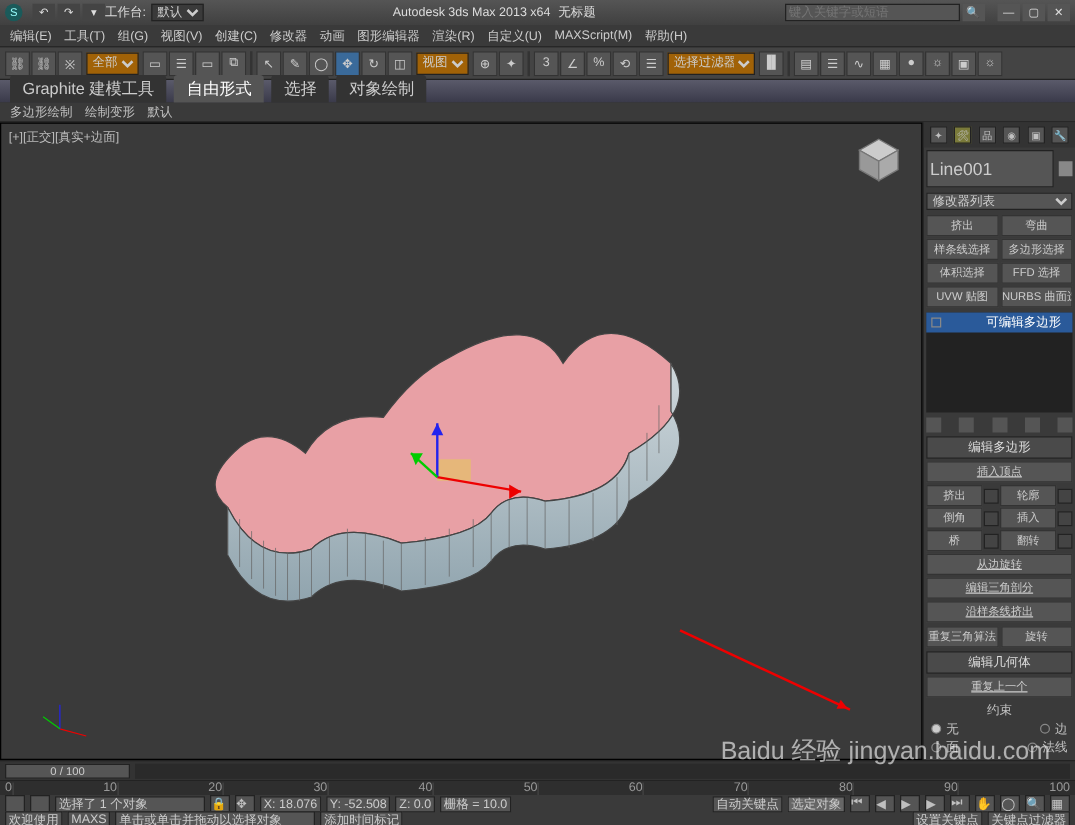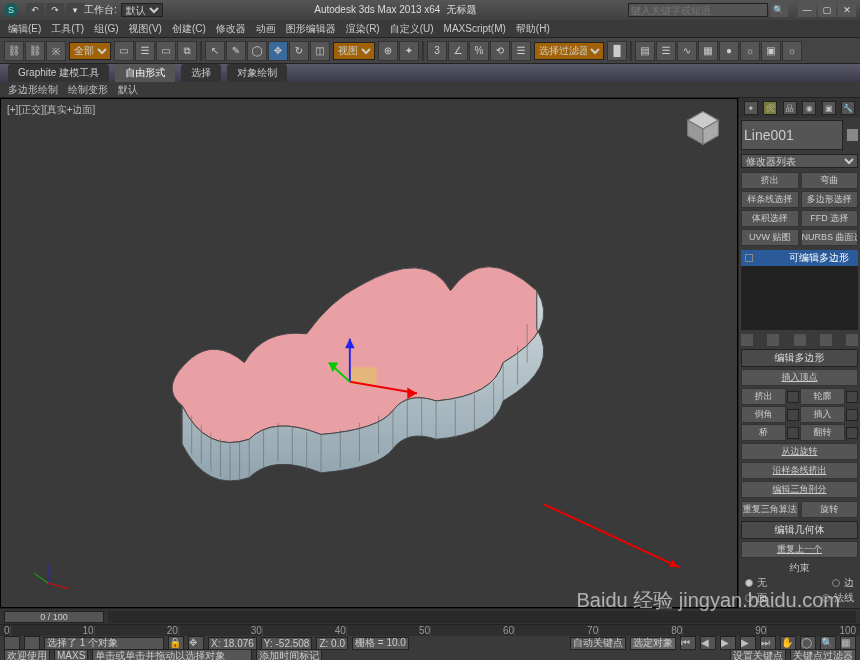--- a/index.html
+++ b/index.html
@@ -13,21 +13,21 @@
 .titlebar input { background:#555; border:1px solid #222; color:#aaa; font-size:10px; width:140px; height:14px; padding:0 2px;}
 .titlebar .winbtn { width:18px; height:14px; background:#555; margin-left:2px; display:flex; align-items:center; justify-content:center; color:#ddd; font-size:9px; cursor:pointer;}
 .menubar { height:18px; background:#3a3a3a; display:flex; align-items:center; padding:0 4px; gap:2px; border-bottom:1px solid #222;}
 .menubar span { padding:1px 4px; font-size:10px; color:#ccc; cursor:default;}
 .toolbar { height:26px; background:#444; display:flex; align-items:center; padding:0 4px; gap:1px; border-bottom:1px solid #222;}
 .toolbar .tbtn { width:20px; height:20px; background:#555; border:1px solid #333; display:flex; align-items:center; justify-content:center; font-size:10px; color:#ccc; cursor:pointer;}
 .toolbar .tbtn.active{ background:#3a6a9a;}
 .toolbar select { background:#a16207; color:#ccc; border:1px solid #222; font-size:10px; height:18px; margin:0 2px;}
 .toolbar .sep{ width:2px; height:20px; background:#333; margin:0 2px;}
 .ribbon { height:18px; background:linear-gradient(#5a5a6a,#3a3a4a); display:flex; align-items:flex-end; padding:0 8px; gap:6px;}
-.ribbon .tab{ padding:2px 10px; font-size:10px; color:#ccc; background:#333; border-radius:3px 3px 0 0; cursor:pointer;}
+.ribbon .tab{ padding:2px 10px; font-size:13px; color:#ccc; background:#333; border-radius:3px 3px 0 0; cursor:pointer;}
 .ribbon .tab.active{ background:#555; color:#fff;}
 .ribbon2 { height:16px; background:#3a3a3a; display:flex; align-items:center; padding:0 8px; gap:10px; font-size:10px; border-bottom:1px solid #222;}
 .main { display:flex; height: calc(100% - 20px - 18px - 26px - 18px - 16px - 16px - 36px); }
 .viewport { flex:1; background:#3a3a3a; position:relative; border:1px solid #000;}
 .vp-label { position:absolute; top:4px; left:6px; color:#bbb; font-size:10px;}
 .side { width:122px; background:#3a3a3a; border-left:1px solid #222; display:flex; flex-direction:column;}
 .side-tabs { height:20px; background:#333; display:flex; align-items:center; justify-content:space-around; padding:2px;}
 .side-tabs .sbtn{ width:14px; height:14px; background:#555; border:1px solid #222; cursor:pointer; display:flex; align-items:center; justify-content:center; font-size:8px;}
 .side-tabs .sbtn.active{ background:#7a7a3a;}
 .side-input{ background:#555; border:1px solid #222; color:#ccc; width:calc(100% - 14px); margin:2px; font-size:14px; height:14px; padding:14px 2px;}
@@ -267,24 +267,24 @@
           <div class="sq"></div>
           <div class="pbtn">桥</div>
           <div class="sq"></div>
           <div class="pbtn">翻转</div>
           <div class="sq"></div>
         </div>
       <div class="fullrow">
           <div class="pbtn">从边旋转</div>
         </div>
       <div class="fullrow">
+          <div class="pbtn">编辑三角剖分</div>
+        </div>
+      <div class="fullrow">
           <div class="pbtn">沿样条线挤出</div>
-        </div>
-      <div class="fullrow">
-          <div class="pbtn">编辑三角剖分</div>
         </div>
       <div class="btn-grid">
           <div class="pbtn">重复三角算法</div>
           <div class="pbtn">旋转</div>
         </div>
 
       <div class="rollout-head">编辑几何体</div>
       <div class="fullrow">
           <div class="pbtn">重复上一个</div>
         </div>

